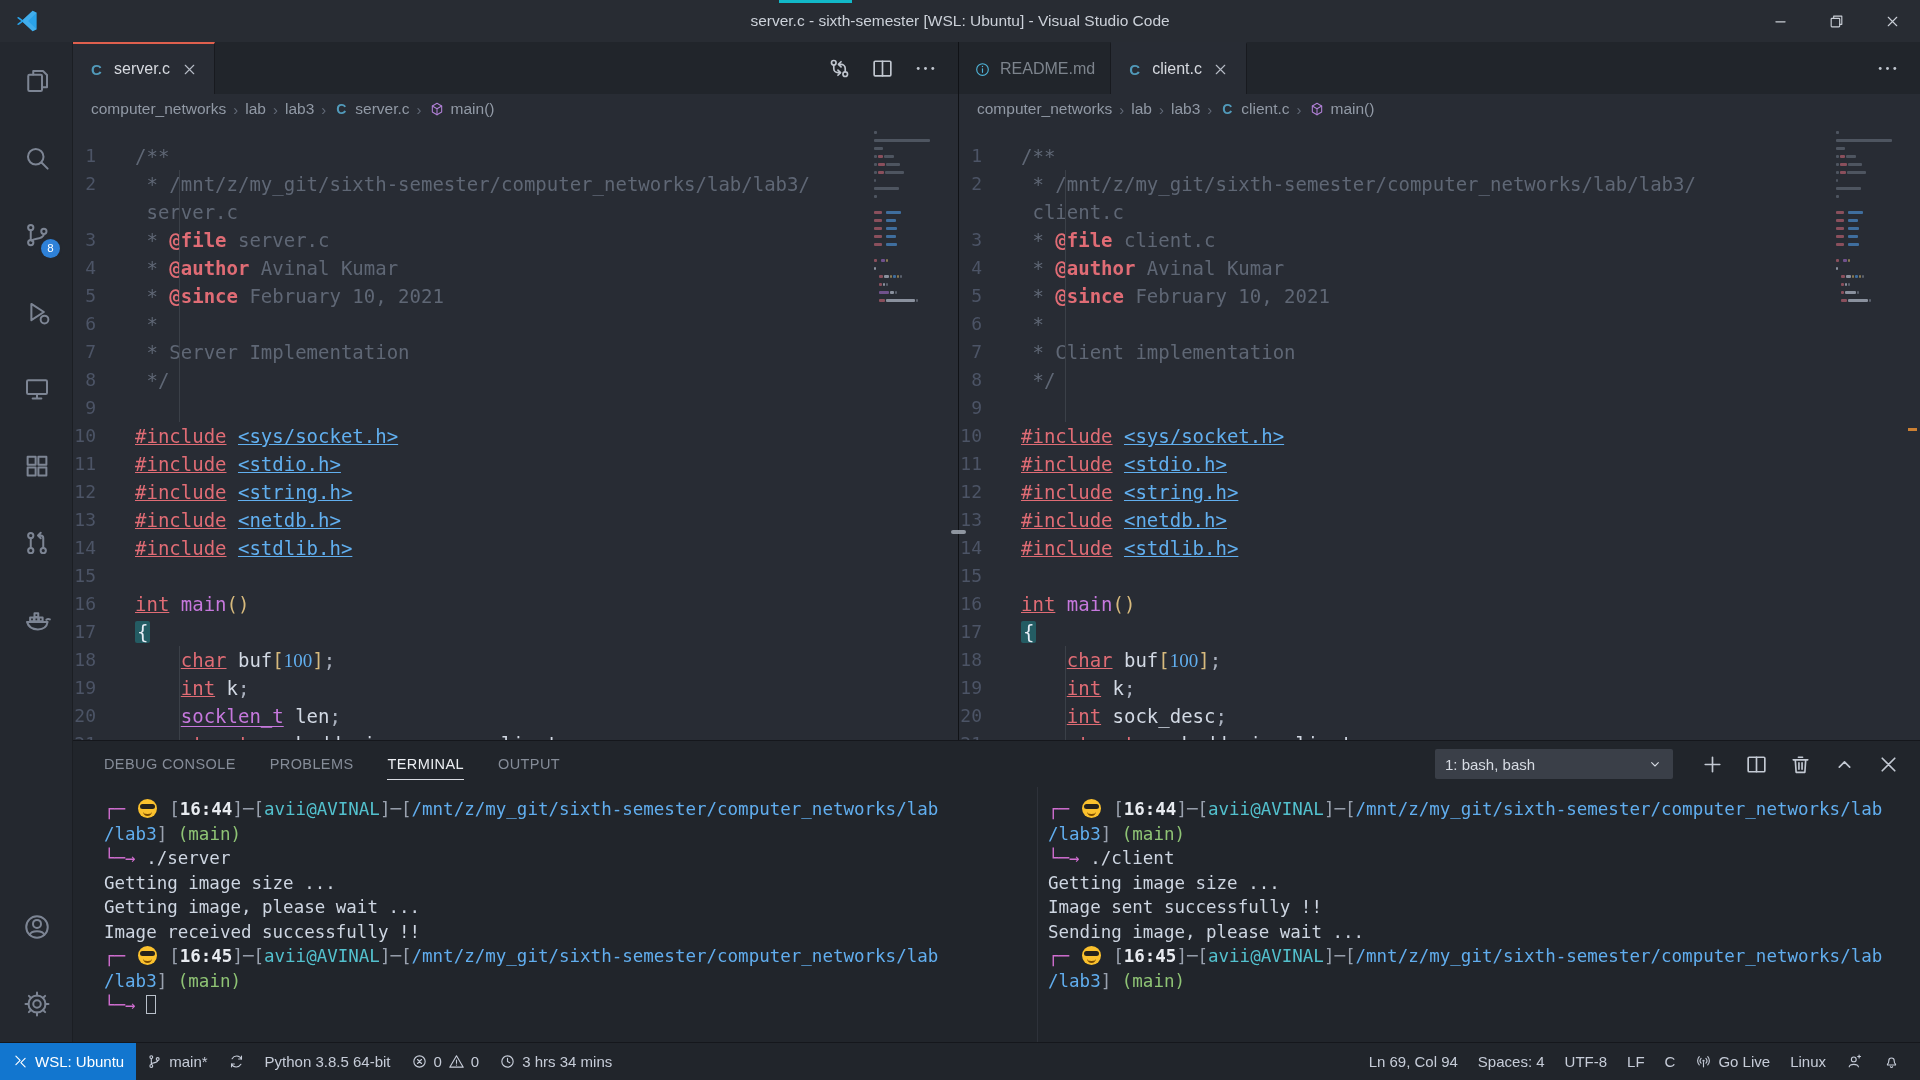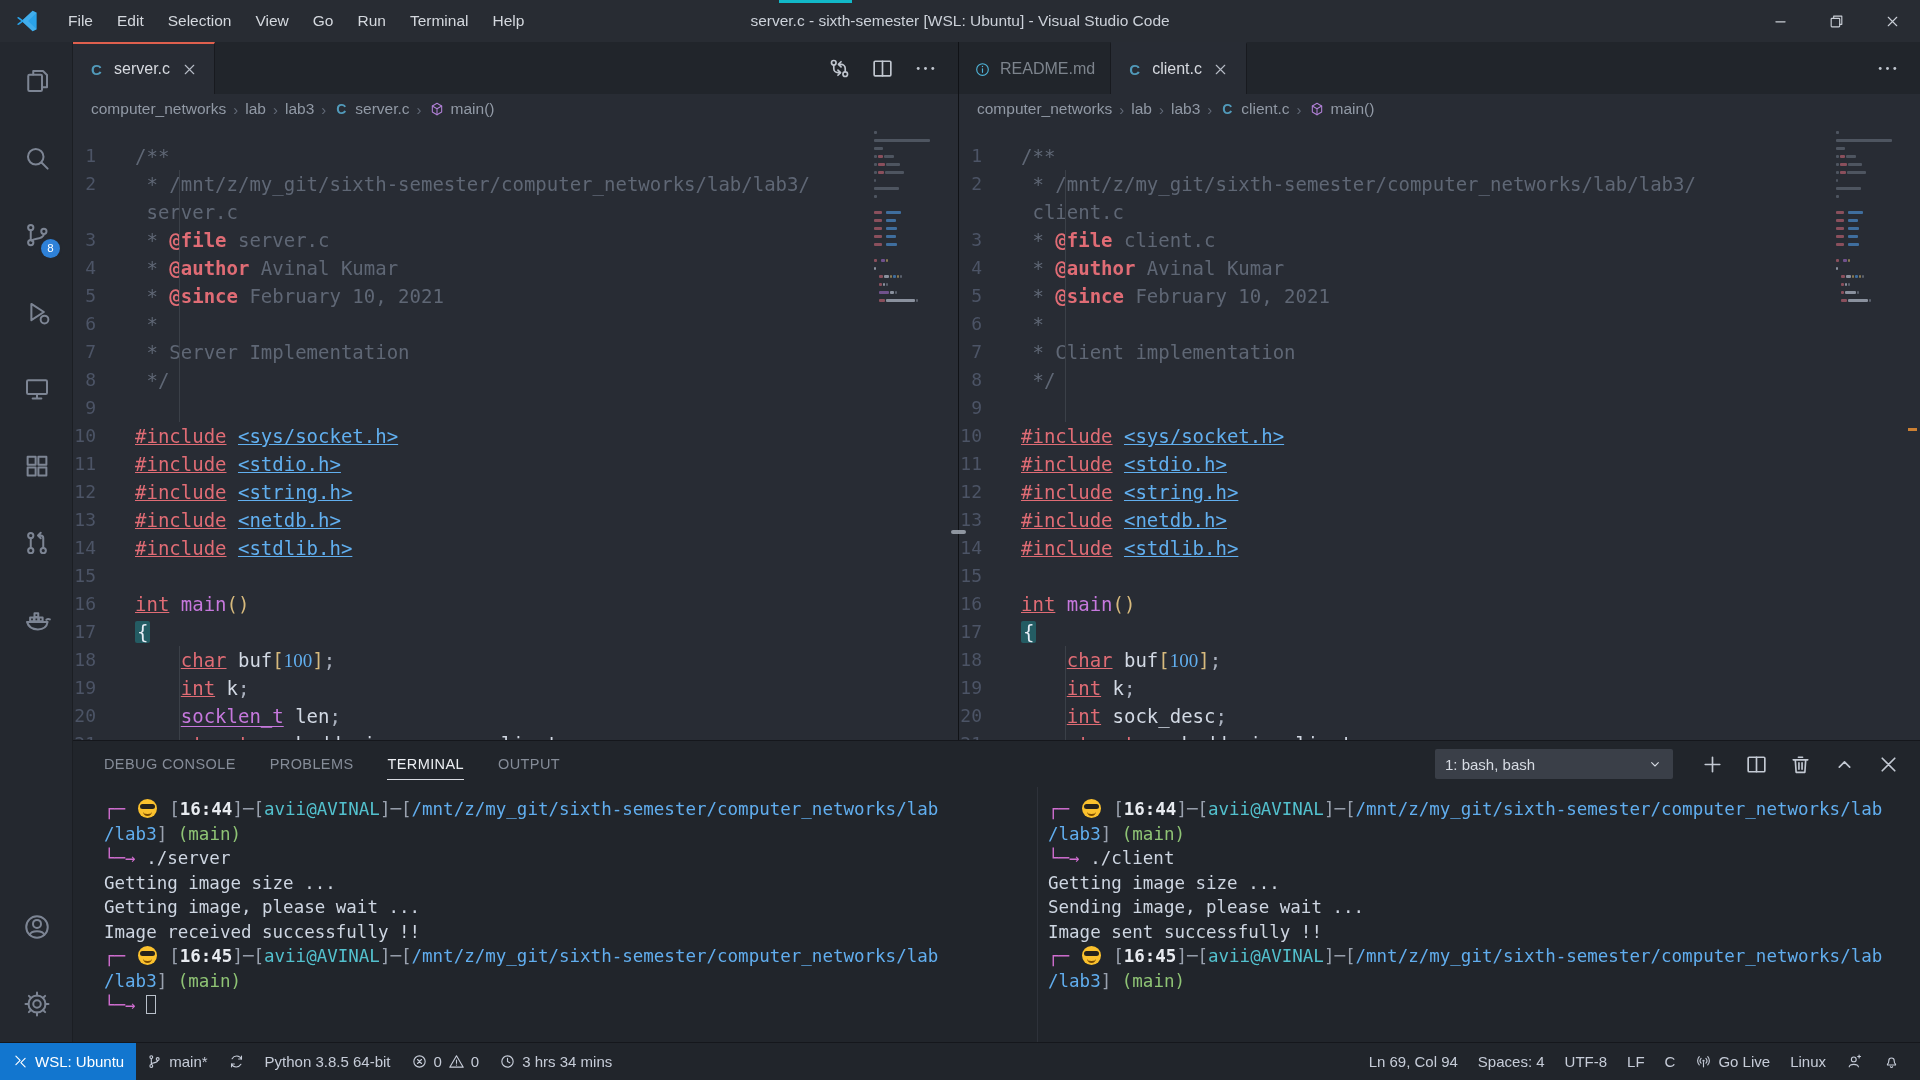--- a/index.html
+++ b/index.html
@@ -119,30 +119,20 @@
 </style>
 </head>
 <body>
 
 <div class="titlebar">
   <div class="teal-strip"></div>
   <svg class="vsc-logo" viewBox="0 0 24 24">
     <path fill="#2aa3ea" d="M17.2 2.6L8 11 4.3 8.2l-1.6.8 4 3-4 3 1.6.8L8 13l9.2 8.4 3.7-1.8V4.4z"></path>
     <path fill="#58baf0" opacity=".5" d="M17.2 2.6l3.7 1.8L13 12l7.9 7.6-3.7 1.8L8 13l1-1-1-1z"></path>
   </svg>
-  <div class="menubar" id="menubar">
-      <span class="menu-item">File</span>
-      <span class="menu-item">Edit</span>
-      <span class="menu-item">Selection</span>
-      <span class="menu-item">View</span>
-      <span class="menu-item">Go</span>
-      <span class="menu-item">Run</span>
-      <span class="menu-item">Terminal</span>
-      <span class="menu-item">Help</span>
-    </div>
   <div class="win-title">server.c - sixth-semester [WSL: Ubuntu] - Visual Studio Code</div>
   <div class="win-controls" id="win-controls">
       <div class="win-btn">
         <span class="ic ic-minimize">
           <svg viewBox="0 0 24 24" fill="none" stroke="currentColor" stroke-width="1.6" stroke-linecap="round" stroke-linejoin="round">
             <path d="M5.5 12.5h13"></path>
           </svg>
         </span>
       </div>
       <div class="win-btn">
@@ -734,22 +724,22 @@
             <div class="trow"><span class="t-tx">Image received successfully !!</span></div>
             <div class="trow"><span class="t-pk">┌─ </span><span class="emoji" aria-label="😎"></span><span class="t-gy"> [</span><span class="t-wb">16:45</span><span class="t-gy">]─[</span><span class="t-cy">avii@AVINAL</span><span class="t-gy">]─[</span><span class="t-bl">/mnt/z/my_git/sixth-semester/computer_networks/lab</span></div>
             <div class="trow"><span class="t-bl">/lab3</span><span class="t-gy">]</span><span class="t-gn"> (main)</span></div>
             <div class="trow"><span class="t-pk">└─→ </span><span class="t-cur"></span></div>
           </div>
         <div class="term term-right" id="term1">
             <div class="trow"><span class="t-pk">┌─ </span><span class="emoji" aria-label="😎"></span><span class="t-gy"> [</span><span class="t-wb">16:44</span><span class="t-gy">]─[</span><span class="t-cy">avii@AVINAL</span><span class="t-gy">]─[</span><span class="t-bl">/mnt/z/my_git/sixth-semester/computer_networks/lab</span></div>
             <div class="trow"><span class="t-bl">/lab3</span><span class="t-gy">]</span><span class="t-gn"> (main)</span></div>
             <div class="trow"><span class="t-pk">└─→ </span><span class="t-tx">./client</span></div>
             <div class="trow"><span class="t-tx">Getting image size ...</span></div>
+            <div class="trow"><span class="t-tx">Image sent successfully !!</span></div>
             <div class="trow"><span class="t-tx">Sending image, please wait ...</span></div>
-            <div class="trow"><span class="t-tx">Image sent successfully !!</span></div>
             <div class="trow"><span class="t-pk">┌─ </span><span class="emoji" aria-label="😎"></span><span class="t-gy"> [</span><span class="t-wb">16:45</span><span class="t-gy">]─[</span><span class="t-cy">avii@AVINAL</span><span class="t-gy">]─[</span><span class="t-bl">/mnt/z/my_git/sixth-semester/computer_networks/lab</span></div>
             <div class="trow"><span class="t-bl">/lab3</span><span class="t-gy">]</span><span class="t-gn"> (main)</span></div>
           </div>
       </div>
     </div>
   </div>
 </div>
 
 <div class="statusbar">
   <div class="sb-side" id="sb-left">

